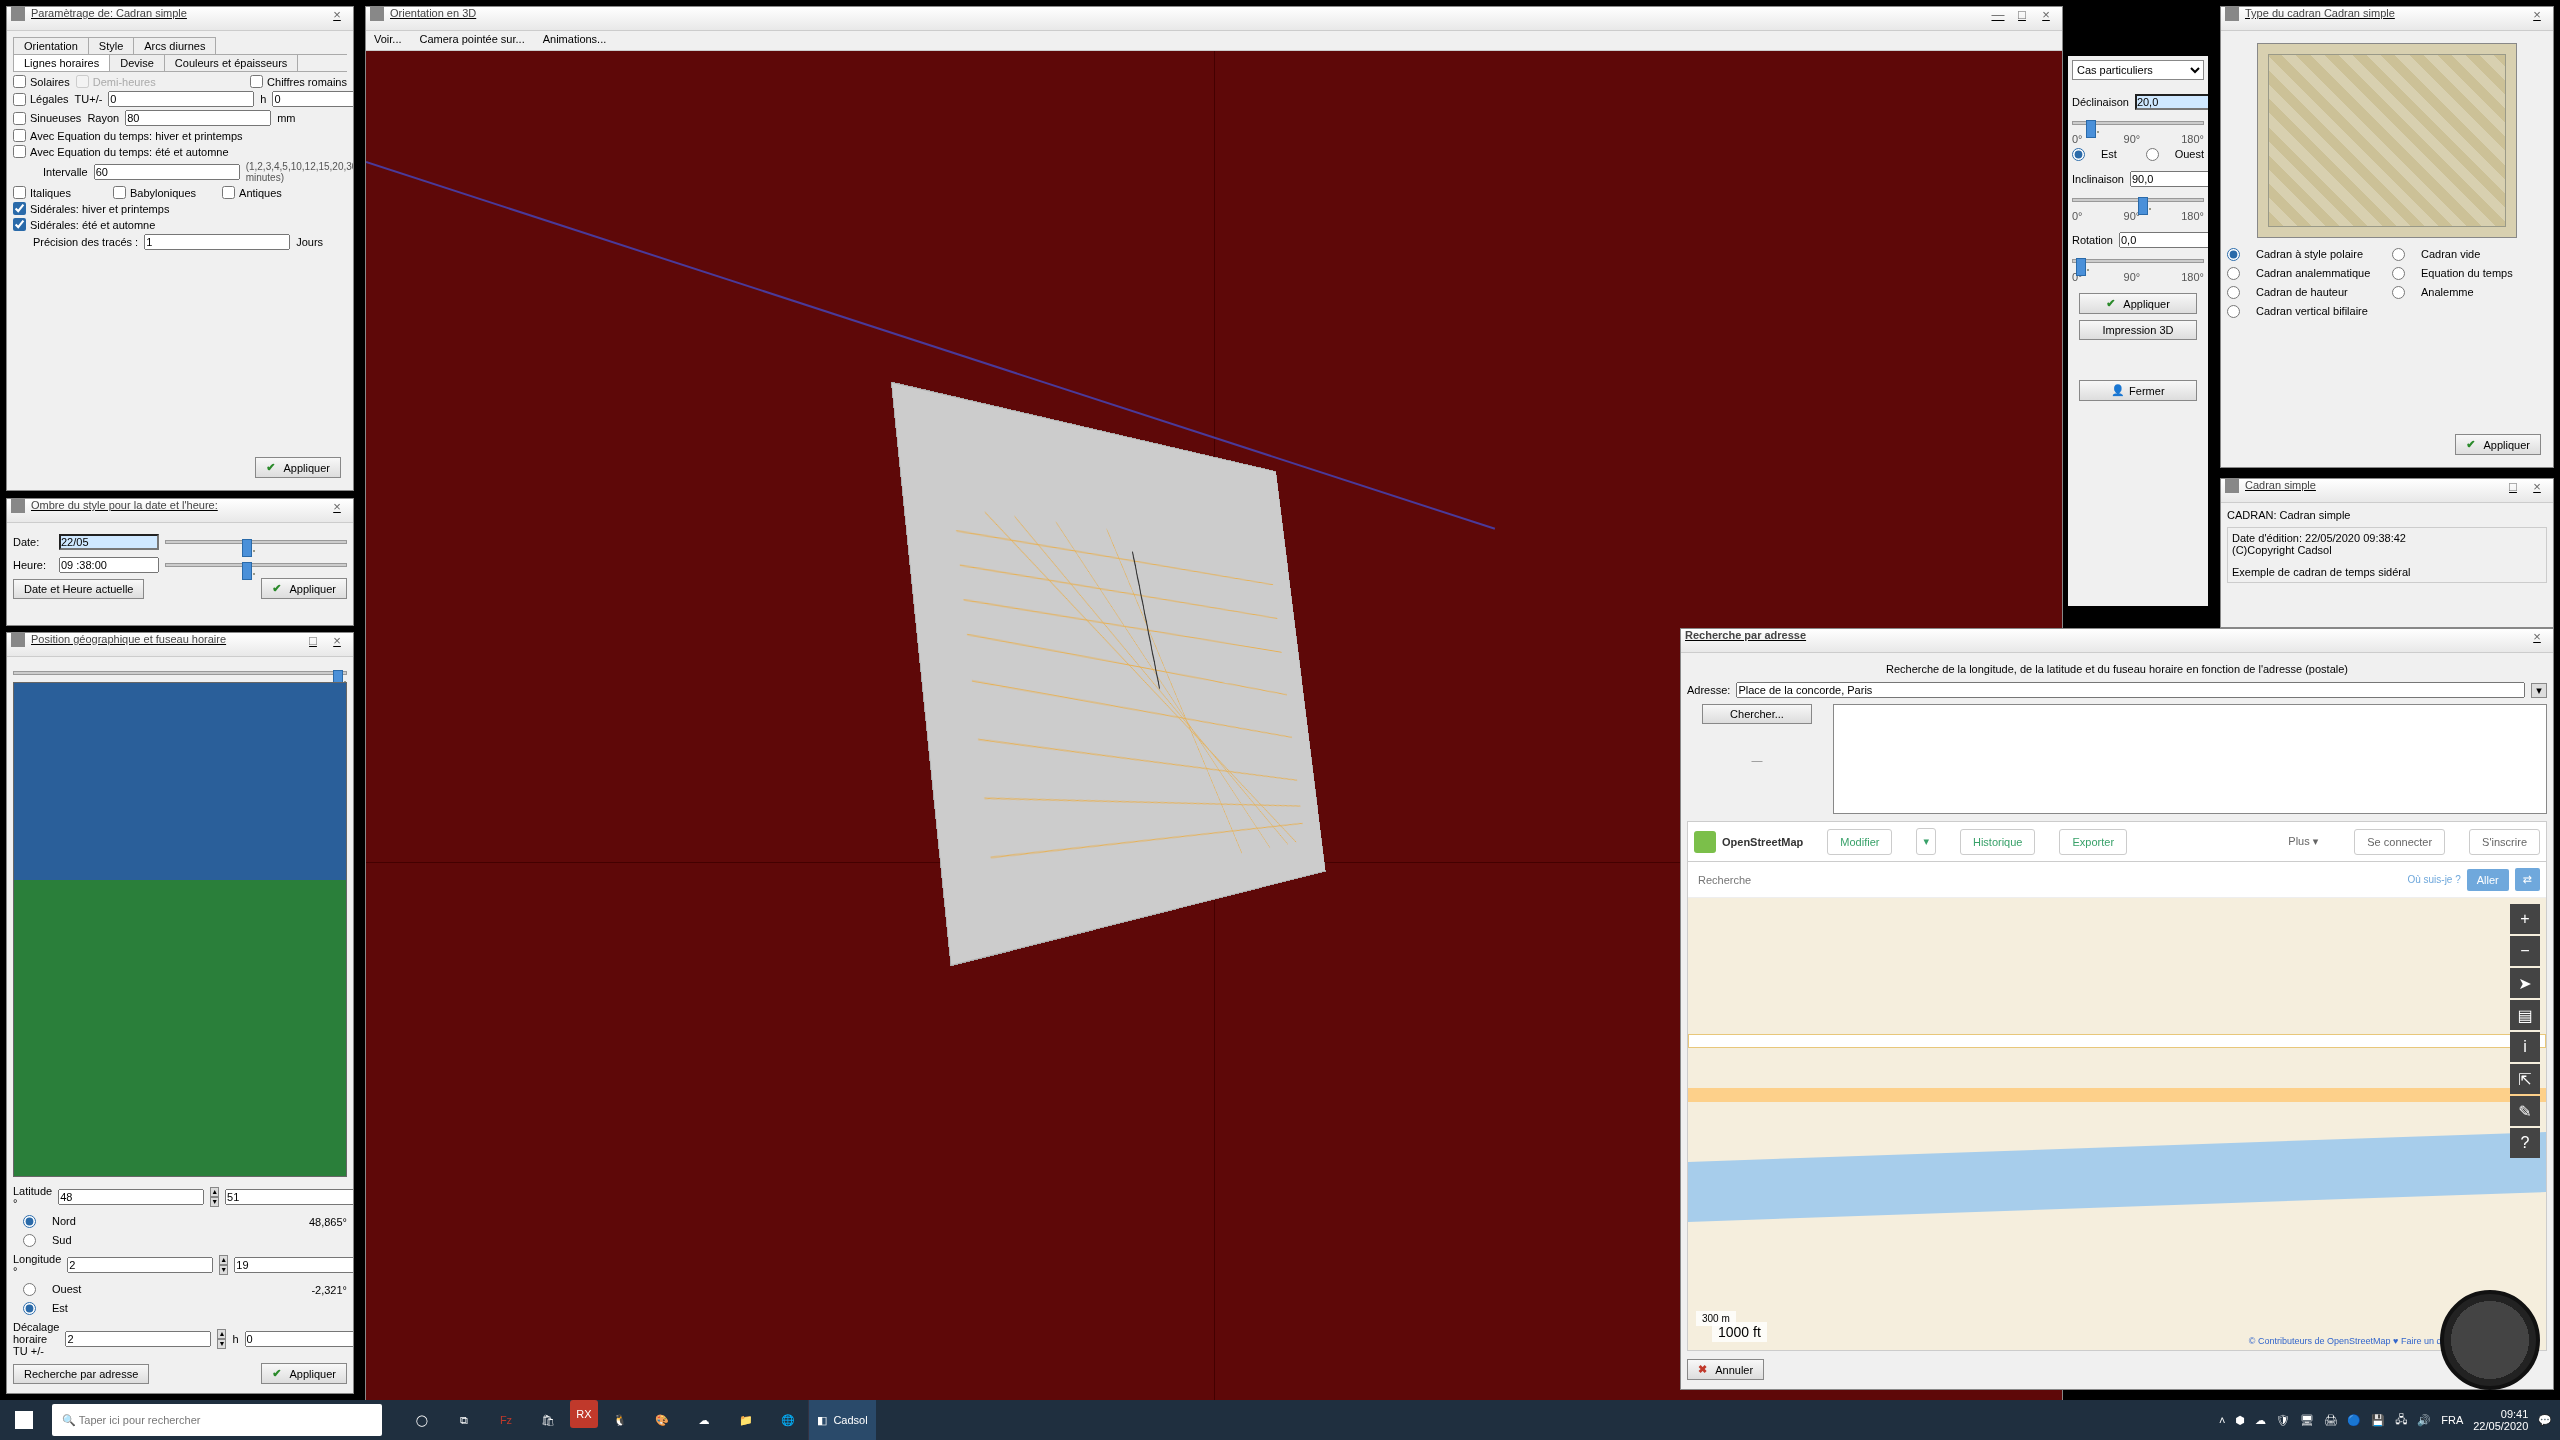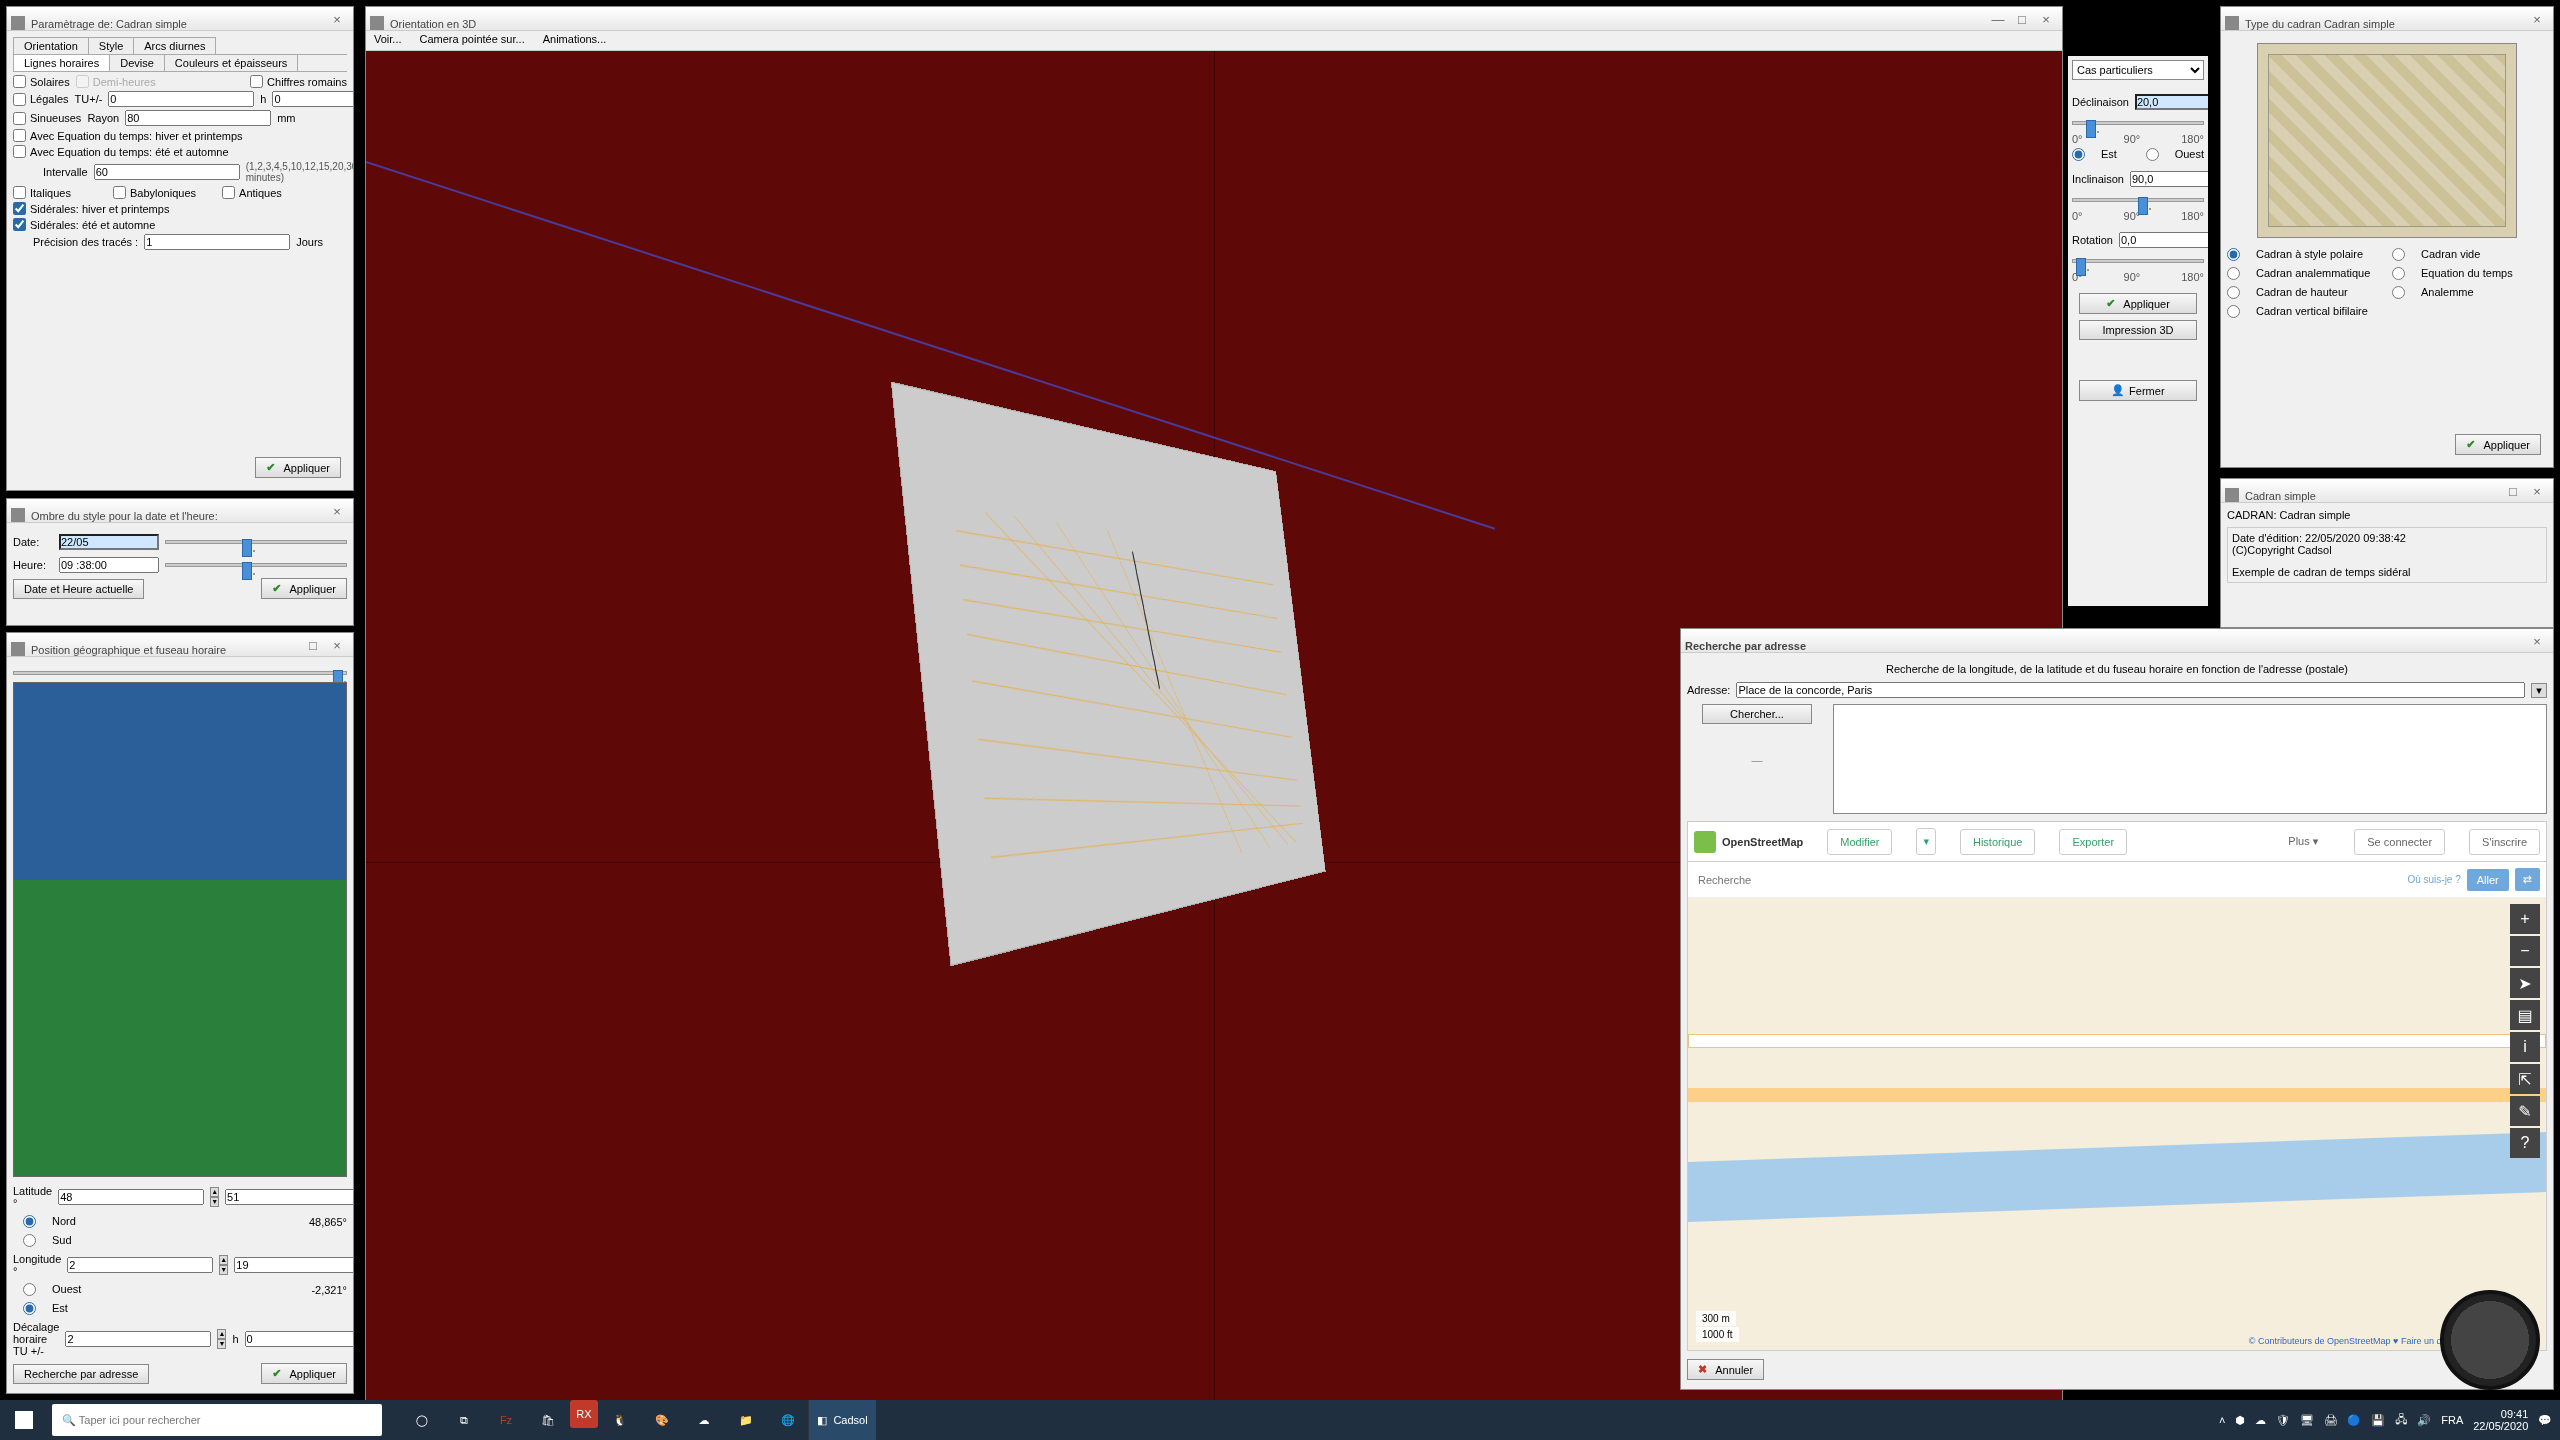--- a/index.html
+++ b/index.html
@@ -1,20 +1,20 @@
 <!DOCTYPE html>
 <html><head>
 <meta charset="utf-8">
 <style>
 * { box-sizing: border-box; margin: 0; padding: 0; font-family: "Segoe UI", Tahoma, sans-serif; font-size: 11px; }
 body { width: 2560px; height: 1440px; background: #000; position: relative; overflow: hidden; }
 
 
 .window { position: absolute; background: #f0f0f0; border: 1px solid #888; display: flex; flex-direction: column; }
-.titlebar { height: 24px; background: linear-gradient(#fff,#e8e8e8); display: flex; align-items: flex-end; padding: 0 4px; border-bottom: 1px solid #ccc; font-size: 12px; }
+.titlebar { height: 24px; background: linear-gradient(#fff,#e8e8e8); display: flex; align-items: flex-start; padding: 0 4px; border-bottom: 1px solid #ccc; font-size: 12px; text-decoration: underline; }
 .titlebar .icon { width: 14px; height: 14px; margin-right: 6px; background: #888; }
 .titlebar .title { flex: 1; color: #444; }
 .titlebar .wbtn { width: 24px; height: 18px; text-align: center; color: #666; font-size: 13px; cursor: default; }
 .body { flex: 1; padding: 6px; overflow: hidden; }
 
 
 .tabrow { display: flex; border-bottom: 1px solid #aaa; font-size: 11px; }
 .tabrow div { padding: 2px 10px; border: 1px solid #aaa; border-bottom: none; background: #eee; margin-right: -1px; cursor: default; }
 .tabrow div.active { background: #fff; }
 
@@ -541,21 +541,21 @@
         <input placeholder="Recherche" style="">
         <span style="color:#6fa8dc;font-size:10px">Où suis-je ?</span>
         <span class="pill">Aller</span>
         <span class="pill2">⇄</span>
       </div>
       <div class="osm-map">
         <div class="road1"></div>
           <div class="road2"></div>
           <div class="river"></div>
         <div style="position:absolute;left:8px;bottom:24px;background:rgba(255,255,255,.8);padding:2px 6px;font-size:10px">300 m</div>
-        <div style="position:absolute;left:8px;bottom:8px;background:rgba(255,255,255,.8);padding:2px 6px;font-size:10px">1000 ft</div>
+        <div style="position:absolute;left:24px;bottom:8px;background:rgba(255,255,255,.8);padding:2px 6px;font-size:14px">1000 ft</div>
         <div style="position:absolute;right:8px;bottom:4px;font-size:9px;color:#36c">© Contributeurs de OpenStreetMap ♥ Faire un don. Conditions du site et</div>
         <div class="osm-controls">
           <div>+</div>
           <div>−</div>
           <div>➤</div>
           <div>▤</div>
           <div>i</div>
           <div>⇱</div>
           <div>✎</div>
           <div>?</div>

